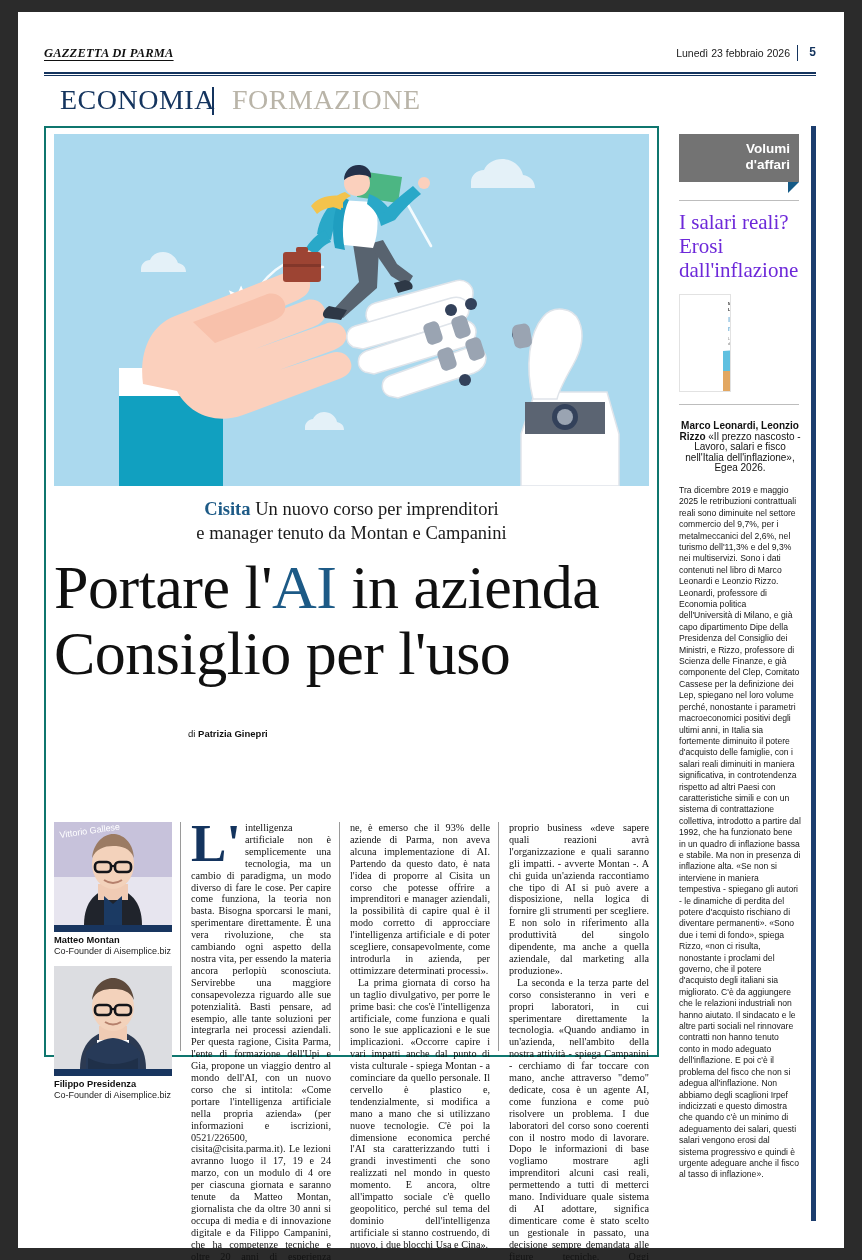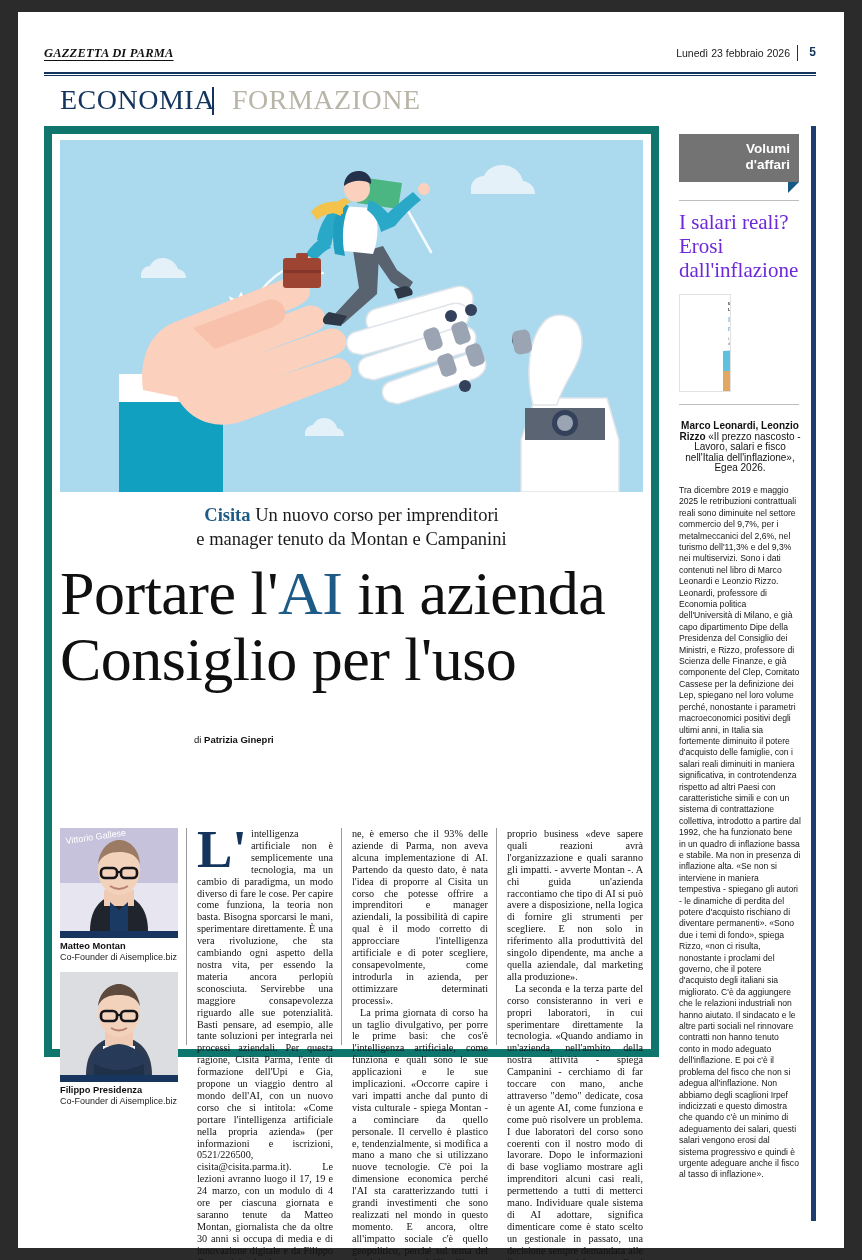--- a/index.html
+++ b/index.html
@@ -62,21 +62,21 @@
   .sec-sub {
     position:absolute; left:188px; top:0;
     font-family:"Liberation Serif", serif;
     font-size:28px; color:#b9b4a8; letter-spacing:.5px;
   }
 
   
   .redframe {
     position:absolute; left:26px; top:114px;
     width:615px; height:931px;
-    border: 8px solid #0f766e;
+    border: 2px solid #0f766e;
     background:#fff;
   }
   .article { position:absolute; left:0; top:0; right:0; bottom:0; padding:6px 8px 4px 8px; }
 
   
   .hero {
     position:relative; width:100%; height:352px;
     background:#abd9ee; overflow:hidden;
   }
 

